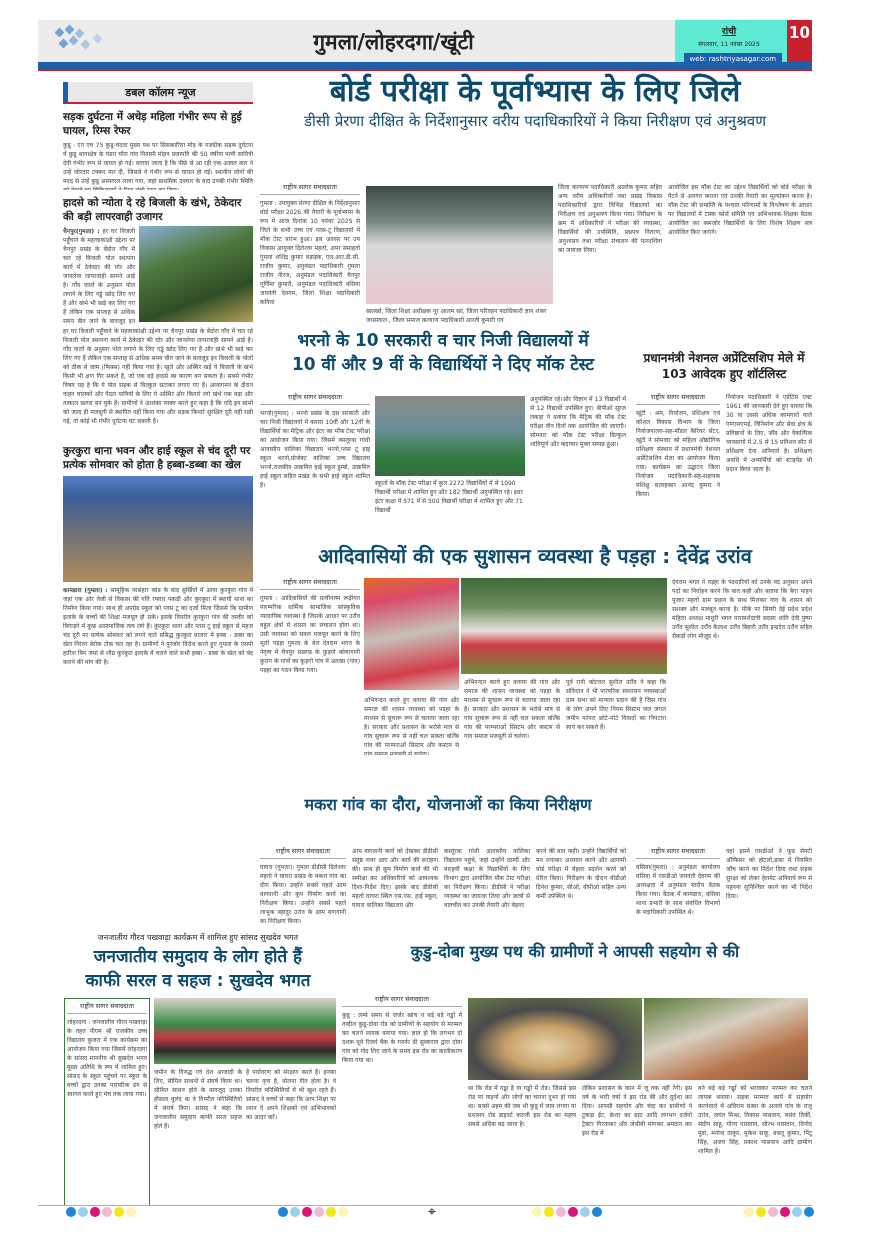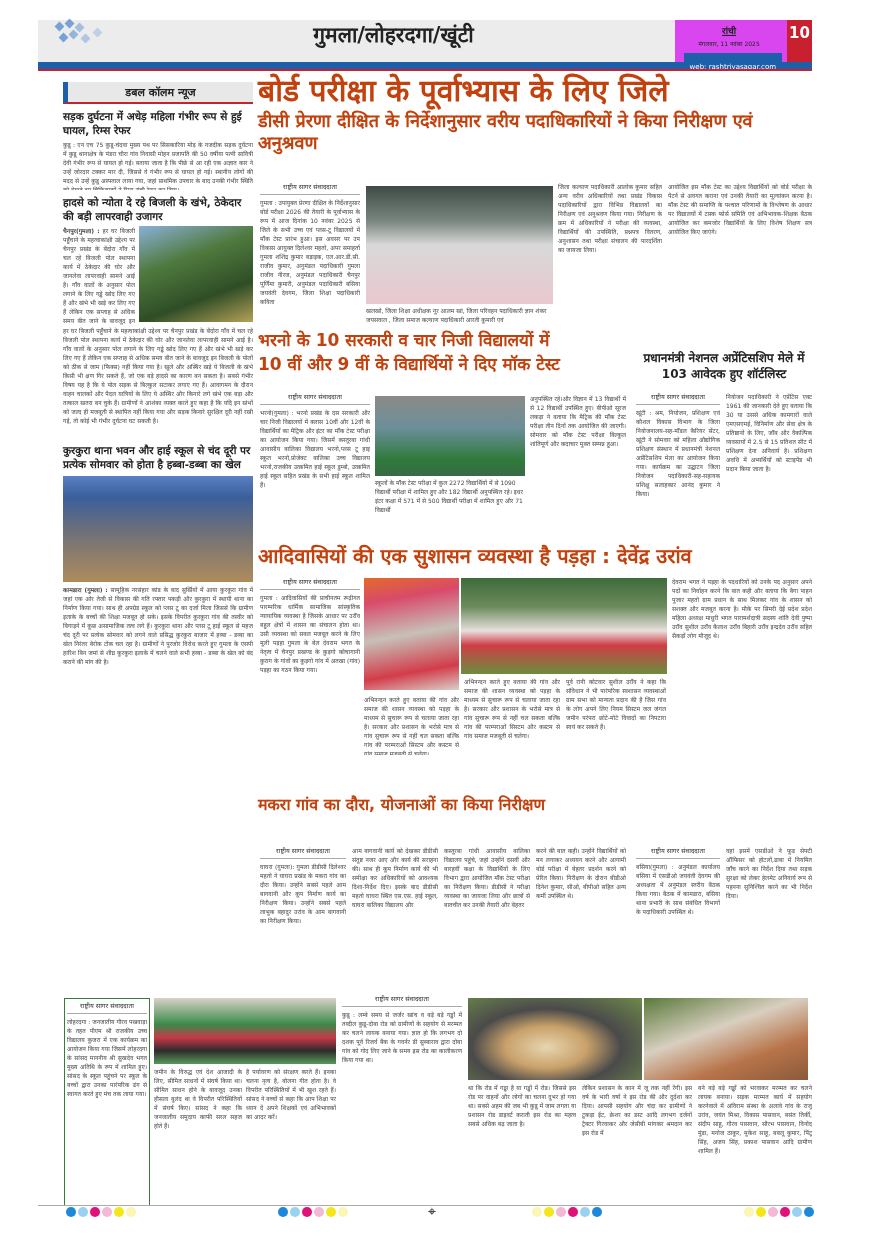--- a/index.html
+++ b/index.html
@@ -1,37 +1,37 @@
 <!DOCTYPE html>
 <html><head>
 <meta charset="utf-8">
 <style>
 *{box-sizing:border-box;margin:0;padding:0}
 body{width:877px;height:1241px;background:#fff;font-family:"DejaVu Sans",sans-serif;position:relative;overflow:hidden;color:#222}
 .page{position:absolute;left:38px;top:20px;width:774px;height:1180px}
 .masthead{position:absolute;left:0;top:0;width:774px;height:42px;display:flex}
 .brand{width:135px;height:42px;background:#1d5fa8;color:#fff;font-size:19px;font-weight:bold;display:flex;align-items:center;justify-content:center;clip-path:polygon(0 0,100% 0,92% 100%,0 100%)}
-.mast-mid{flex:1;background:#ececec;display:flex;position:relative}
+.mast-mid{flex:1;background:#ececec;display:flex;align-items:center;position:relative}
 .dots{width:60px;height:30px;margin-left:14px;position:relative}
 .dots span{position:absolute;width:7px;height:7px;background:#5b8fd1;transform:rotate(45deg);opacity:.8}
 .section-title{flex:1;text-align:center;font-size:21px;font-weight:bold;color:#222}
-.mast-right{width:112px;background:#d946ef;position:relative;font-size:7px;text-align:right;padding-right:4px}
+.mast-right{width:112px;background:#5eead4;position:relative;font-size:7px;text-align:right;padding-right:4px}
 .city{font-size:9px;font-weight:bold;text-decoration:underline;padding-top:4px;text-align:center}
 .date{font-size:6px;margin-top:3px;text-align:center}
 .pageno{width:25px;background:#c8202f;color:#fff;font-weight:bold;font-size:15px;display:flex;align-items:flex-start;justify-content:center;padding-top:4px}
 .webbar{position:absolute;left:0;top:42px;width:774px;height:7px;background:#1d5fa8}
-.web{position:absolute;right:30px;top:33px;font-size:7px;color:#fff;background:#1d5fa8;padding:8px 6px;height:12px;line-height:12px}
+.web{position:absolute;right:30px;top:33px;font-size:7px;color:#fff;background:#1d5fa8;padding:0 6px;height:12px;line-height:12px}
 .redline{position:absolute;left:0;top:49px;width:774px;height:2px;background:#c8202f}
 .leftcol{position:absolute;left:25px;top:62px;width:190px}
 .dcbox{background:#e8e8e8;border-left:5px solid #1d5fa8;border-bottom:2px solid #c8202f;height:22px;font-size:11px;font-weight:bold;text-align:center;line-height:22px}
 .h-small{font-size:10.5px;font-weight:bold;line-height:14px;margin-top:5px}
 .txt{font-size:6px;line-height:9px;color:#444;text-align:justify}
 .photo{background:linear-gradient(135deg,#6b8b5a,#3d5a30 60%,#a3b080);}
 .byline{font-size:6.5px;text-align:center;color:#333;border-bottom:1px solid #aaa;padding-bottom:3px;margin-bottom:3px}
-.h-huge{font-weight:bold;color:#c2410c;}
+.h-huge{font-weight:bold;color:#0c4a6e;text-align:center}
 .abs{position:absolute}
 .cap{font-size:6px;line-height:9px;color:#444}
 .regmarks{position:absolute;top:1207px;display:flex;gap:2px}
 .regmarks i{display:block;width:10px;height:10px;border-radius:50%}
 </style>
 </head>
 <body>
 
 <div class="page">
 
@@ -68,21 +68,21 @@
       <div class="photo" style="width:114px;height:96px;background:linear-gradient(160deg,#8bb0d8 0%,#4f7a3e 35%,#2f4d26 70%,#b5a158 100%)"></div>
     </div>
     <div class="txt" style="height:112px;overflow:hidden">हर घर बिजली पहुँचाने के महत्वाकांक्षी उद्देश्य पर चैनपुर प्रखंड के बेंदोरा गाँव में चल रहे बिजली पोल स्थापना कार्य में ठेकेदार की घोर और जानलेवा लापरवाही सामने आई है। गाँव वालों के अनुसार पोल लगाने के लिए गड्ढे खोद लिए गए हैं और खंभे भी खड़े कर लिए गए हैं लेकिन एक सप्ताह से अधिक समय बीत जाने के बावजूद इन बिजली के पोलों को ठीक से जाम (फिक्स) नहीं किया गया है। खुले और अस्थिर खड़े ये बिजली के खंभे किसी भी क्षण गिर सकते हैं, जो एक बड़े हादसे का कारण बन सकता है। सबसे गंभीर विषय यह है कि ये पोल सड़क से बिल्कुल सटाकर लगाए गए हैं। आवागमन के दौरान वाहन चालकों और पैदल यात्रियों के लिए ये अस्थिर और किनारे लगे खंभे एक बड़ा और तत्काल खतरा बन चुके हैं। ग्रामीणों ने आशंका व्यक्त करते हुए कहा है कि यदि इन खंभों को जल्द ही मजबूती से स्थापित नहीं किया गया और सड़क किनारे सुरक्षित दूरी नहीं रखी गई, तो कोई भी गंभीर दुर्घटना घट सकती है।</div>
     <div class="h-small">कुरकुरा थाना भवन और हाई स्कूल से चंद दूरी पर प्रत्येक सोमवार को होता है हब्बा-डब्बा का खेल</div>
     <div class="photo" style="margin-top:5px;width:190px;height:106px;background:linear-gradient(180deg,#5a7fc4 0%,#3b5f9a 20%,#6a6f7a 50%,#b08c5c 100%)"></div>
     <div class="txt" style="margin-top:3px;height:282px;overflow:hidden"><b>कामडारा (गुमला) :</b> <span>सामूहिक नरसंहार कांड के बाद सुर्खियों में आया कुरकुरा गांव में जहां एक ओर तेजी से विकास की गति रफ्तार पकड़ी और कुरकुरा में स्थायी थाना का निर्माण किया गया। साथ ही अपग्रेड स्कूल को प्लस टू का दर्जा मिला जिससे कि ग्रामीण इलाके के बच्चों की शिक्षा मजबूत हो सके। इसके विपरीत कुरकुरा गांव की तस्वीर को बिगाड़ने में कुछ असामाजिक तत्व लगे हैं। कुरकुरा थाना और प्लस टू हाई स्कूल से महज चंद दूरी पर प्रत्येक सोमवार को लगने वाले प्रसिद्ध कुरकुरा बाजार में हब्बा - डब्बा का खेल निरंतर बेरोक टोक चल रहा है। ग्रामीणों ने पुरजोर विरोध करते हुए गुमला के एसपी हारिश बिन जमां से शीघ्र कुरकुरा इलाके में चलने वाले सभी हब्बा - डब्बा के खेल को बंद कराने की मांग की है।</span></div>
   </div>
 
   <div class="abs" style="left:220px;top:52px;width:554px">
     <div class="h-huge" style="font-size:30px;line-height:38px">बोर्ड परीक्षा के पूर्वाभ्यास के लिए जिले</div>
-    <div class="h-huge" style="font-size:18px;line-height:22px;font-weight:bold">डीसी प्रेरणा दीक्षित के निर्देशानुसार वरीय पदाधिकारियों ने किया निरीक्षण एवं अनुश्रवण</div>
+    <div class="h-huge" style="font-size:15px;line-height:22px;font-weight:normal">डीसी प्रेरणा दीक्षित के निर्देशानुसार वरीय पदाधिकारियों ने किया निरीक्षण एवं अनुश्रवण</div>
   </div>
   <div class="abs" style="left:222px;top:162px;width:100px">
     <div class="byline">राष्ट्रीय सागर संवाददाता</div>
     <div class="txt" style="height:115px;overflow:hidden">गुमला : उपायुक्त प्रेरणा दीक्षित के निर्देशानुसार बोर्ड परीक्षा 2026 की तैयारी के पूर्वाभ्यास के रूप में आज दिनांक 10 नवंबर 2025 से जिले के सभी उच्च एवं प्लस-टू विद्यालयों में मॉक टेस्ट प्रारंभ हुआ। इस अवसर पर उप विकास आयुक्त दिलेश्वर महतो, अपर समाहर्ता गुमला शशिंद्र कुमार बड़ाइक, एल.आर.डी.सी. राजीव कुमार, अनुमंडल पदाधिकारी गुमला राजीव नीरज, अनुमंडल पदाधिकारी चैनपुर पूर्णिमा कुमारी, अनुमंडल पदाधिकारी बसिया जयवंती देवगम, जिला शिक्षा पदाधिकारी कविता</div>
   </div>
   <div class="abs photo" style="left:328px;top:166px;width:187px;height:118px;background:linear-gradient(180deg,#3e4a44 0%,#7a8780 30%,#d8d8d8 50%,#e9c8cf 100%)"></div>
   <div class="abs cap" style="left:328px;top:286px;width:187px;height:20px;overflow:hidden">खलखो, जिला शिक्षा अधीक्षक नूर आलम खां, जिला परिवहन पदाधिकारी ज्ञान शंकर जयसवाल , जिला समाज कल्याण पदाधिकारी आरती कुमारी एवं</div>
   <div class="abs txt" style="left:520px;top:162px;width:104px;height:150px;overflow:hidden">जिला कल्याण पदाधिकारी आलोक कुमार सहित अन्य वरीय अधिकारियों तथा प्रखंड विकास पदाधिकारियों द्वारा विभिन्न विद्यालयों का निरीक्षण एवं अनुश्रवण किया गया। निरीक्षण के क्रम में अधिकारियों ने परीक्षा की व्यवस्था, विद्यार्थियों की उपस्थिति, प्रश्नपत्र वितरण, अनुशासन तथा परीक्षा संचालन की पारदर्शिता का जायजा लिया।</div>
   <div class="abs txt" style="left:630px;top:162px;width:144px;height:150px;overflow:hidden">आयोजित इस मॉक टेस्ट का उद्देश्य विद्यार्थियों को बोर्ड परीक्षा के पैटर्न से अवगत कराना एवं उनकी तैयारी का मूल्यांकन करना है। मॉक टेस्ट की समाप्ति के पश्चात परिणामों के विश्लेषण के आधार पर विद्यालयों में टास्क फोर्स समिति एवं अभिभावक-शिक्षक बैठक आयोजित कर कमजोर विद्यार्थियों के लिए विशेष शिक्षण सत्र आयोजित किए जाएंगे।</div>
 
@@ -129,29 +129,35 @@
   <div class="abs txt" style="left:314px;top:826px;width:86px;height:98px;overflow:hidden">आम बागवानी कार्य को देखकर डीडीसी संतुष्ट नजर आए और कार्य की सराहना की। साथ ही कूप निर्माण कार्य की भी समीक्षा कर अधिकारियों को आवश्यक दिशा-निर्देश दिए। इसके बाद डीडीसी महतो घाघरा स्थित एस.एस. हाई स्कूल, घाघरा बालिका विद्यालय और</div>
   <div class="abs txt" style="left:406px;top:826px;width:86px;height:98px;overflow:hidden">कस्तूरबा गांधी आवासीय बालिका विद्यालय पहुंचे, जहां उन्होंने दसवीं और बारहवीं कक्षा के विद्यार्थियों के लिए विभाग द्वारा आयोजित मॉक टेस्ट परीक्षा का निरीक्षण किया। डीडीसी ने परीक्षा व्यवस्था का जायजा लिया और छात्रों से बातचीत कर उनकी तैयारी और बेहतर</div>
   <div class="abs txt" style="left:498px;top:826px;width:90px;height:98px;overflow:hidden">करने की बात कही। उन्होंने विद्यार्थियों को मन लगाकर अध्ययन करने और आगामी बोर्ड परीक्षा में बेहतर प्रदर्शन करने को प्रेरित किया। निरीक्षण के दौरान बीडीओ दिनेश कुमार, सीओ, बीपीओ सहित अन्य कर्मी उपस्थित थे।</div>
 
   <div class="abs" style="left:598px;top:826px;width:84px">
     <div class="byline">राष्ट्रीय सागर संवाददाता</div>
     <div class="txt" style="height:82px;overflow:hidden">बसिया(गुमला) : अनुमंडल कार्यालय बसिया में एसडीओ जयवंती देवगम की अध्यक्षता में अनुमंडल स्तरीय बैठक किया गया। बैठक में कामडारा, बसिया थाना प्रभारी के साथ संबंधित विभागों के पदाधिकारी उपस्थित थे।</div>
   </div>
   <div class="abs txt" style="left:688px;top:826px;width:86px;height:98px;overflow:hidden">वहां इसमें एसडीओ ने फूड सेफ्टी ऑफिसर को होटलों,ढाबा में नियमित जाँच करने का निर्देश दिया तथा सड़क सुरक्षा को लेकर हेलमेट अनिवार्य रूप से पहनना सुनिश्चित करने का भी निर्देश दिया।</div>
 
+  <div class="abs" style="left:20px;top:912px;width:280px">
+    <div style="font-size:8px;text-align:center;line-height:12px">जनजातीय गौरव पखवाड़ा कार्यक्रम में शामिल हुए सांसद सुखदेव भगत</div>
+    <div class="h-huge" style="font-size:17px;line-height:24px">जनजातीय समुदाय के लोग होते हैं</div>
+    <div class="h-huge" style="font-size:17px;line-height:24px">काफी सरल व सहज : सुखदेव भगत</div>
+  </div>
   <div class="abs" style="left:26px;top:978px;width:86px;border:1px solid #3a7a3a;padding:2px;height:208px">
     <div class="byline">राष्ट्रीय सागर संवाददाता</div>
     <div class="txt" style="height:180px;overflow:hidden">लोहरदगा : जनजातीय गौरव पखवाड़ा के तहत पीएम श्री राजकीय उच्च विद्यालय कुजरा में एक कार्यक्रम का आयोजन किया गया जिसमें लोहरदगा के सांसद माननीय श्री सुखदेव भगत मुख्य अतिथि के रूप में शामिल हुए। सांसद के स्कूल पहुंचने पर स्कूल के बच्चों द्वारा उनका पारंपरिक ढंग से स्वागत करते हुए मंच तक लाया गया।</div>
   </div>
   <div class="abs photo" style="left:116px;top:978px;width:182px;height:66px;background:linear-gradient(180deg,#d8d2c6 0%,#3a8a4a 40%,#c73848 60%,#2c2c2c 80%,#5a9a5a 100%)"></div>
   <div class="abs txt" style="left:116px;top:1047px;width:88px;height:136px;overflow:hidden">जमीन के विरुद्ध एवं देश आजादी के लिए, सीमित साधनों में संघर्ष किया था। सीमित साधन होने के बावजूद उनका हौसला बुलंद था वे विपरीत परिस्थितियों में संघर्ष किए। सांसद ने कहा कि जनजातीय समुदाय काफी सरल सहज होते हैं।</div>
   <div class="abs txt" style="left:208px;top:1047px;width:90px;height:136px;overflow:hidden">है पर्यावरण को संरक्षण करते हैं। इनका चलना नृत्य है, बोलना गीत होता है। वे विपरीत परिस्थितियों में भी खुश रहते हैं। सांसद ने बच्चों से कहा कि आप शिक्षा पर ध्यान दें अपने शिक्षकों एवं अभिभावकों का आदर करें।</div>
 
   <div class="abs" style="left:300px;top:920px;width:474px">
+    <div class="h-huge" style="font-size:16px;line-height:24px">कुडु-दोबा मुख्य पथ की ग्रामीणों ने आपसी सहयोग से की</div>
   </div>
   <div class="abs" style="left:304px;top:974px;width:120px">
     <div class="byline">राष्ट्रीय सागर संवाददाता</div>
     <div class="txt" style="height:198px;overflow:hidden">कुडू : लम्बे समय से जर्जर खांच व बड़े बड़े गड्ढों में तब्दील कुडू-दोबा रोड को ग्रामीणों के सहयोग से मरम्मत कर चलने लायक बनाया गया। ज्ञात हो कि लगभग दो दशक पूर्व रिजर्व बैंक के गवर्नर डी सुब्बाराव द्वारा दोबा गांव को गोद लिए जाने के समय इस रोड का कालीकरण किया गया था।</div>
   </div>
   <div class="abs photo" style="left:430px;top:978px;width:174px;height:82px;background:radial-gradient(ellipse at 45% 60%,#e6d5b0 0%,#c9a16a 30%,#4a4a4a 55%,#6e8a4a 100%)"></div>
   <div class="abs photo" style="left:606px;top:978px;width:164px;height:82px;background:linear-gradient(160deg,#5a7a3a 0%,#d8cfc0 40%,#b8744a 70%,#8a5a3a 100%)"></div>
   <div class="abs txt" style="left:430px;top:1063px;width:108px;height:118px;overflow:hidden">था कि रोड में गड्ढा है या गड्ढों में रोड। जिससे इस रोड पर वाहनों और लोगों का चलना दुभर हो गया था। सबसे अहम की जब भी कुडू में जाम लगता या प्रशासन रोड डाइवर्ट कराती इस रोड का महत्व सबसे अधिक बढ़ जाता है।</div>
   <div class="abs txt" style="left:544px;top:1063px;width:110px;height:118px;overflow:hidden">लेकिन प्रशासन के कान में जू तक नहीं रेंगी। इस वर्ष के भारी वर्षा ने इस रोड की और दुर्दशा कर दिया। आपसी सहयोग और चंदा कर ग्रामीणों ने टुकड़ा ईट, क्रेशर का डस्ट आदि लगभग दर्जनों ट्रैक्टर गिरवाकर और जेसीबी मांगकर श्रमदान कर इस रोड में</div>
   <div class="abs txt" style="left:660px;top:1063px;width:114px;height:118px;overflow:hidden">बने बड़े बड़े गड्ढों को भरवाकर मरम्मत कर चलने लायक बनाया। सड़क मरम्मत कार्य में सहयोग करनेवाले में अविराम संस्था के अलावे गांव के राजू उरांव, जयंत मिश्रा, विकास पासवान, बसंत तिर्की, संदीप साहू, गौरव पासवान, सौरभ पासवान, विनोद मुंडा, मनोज ठाकुर, मुकेश साहू, बबलू कुमार, पिंटू सिंह, अजय सिंह, प्रकाश पासवान आदि ग्रामीण शामिल हैं।</div>

